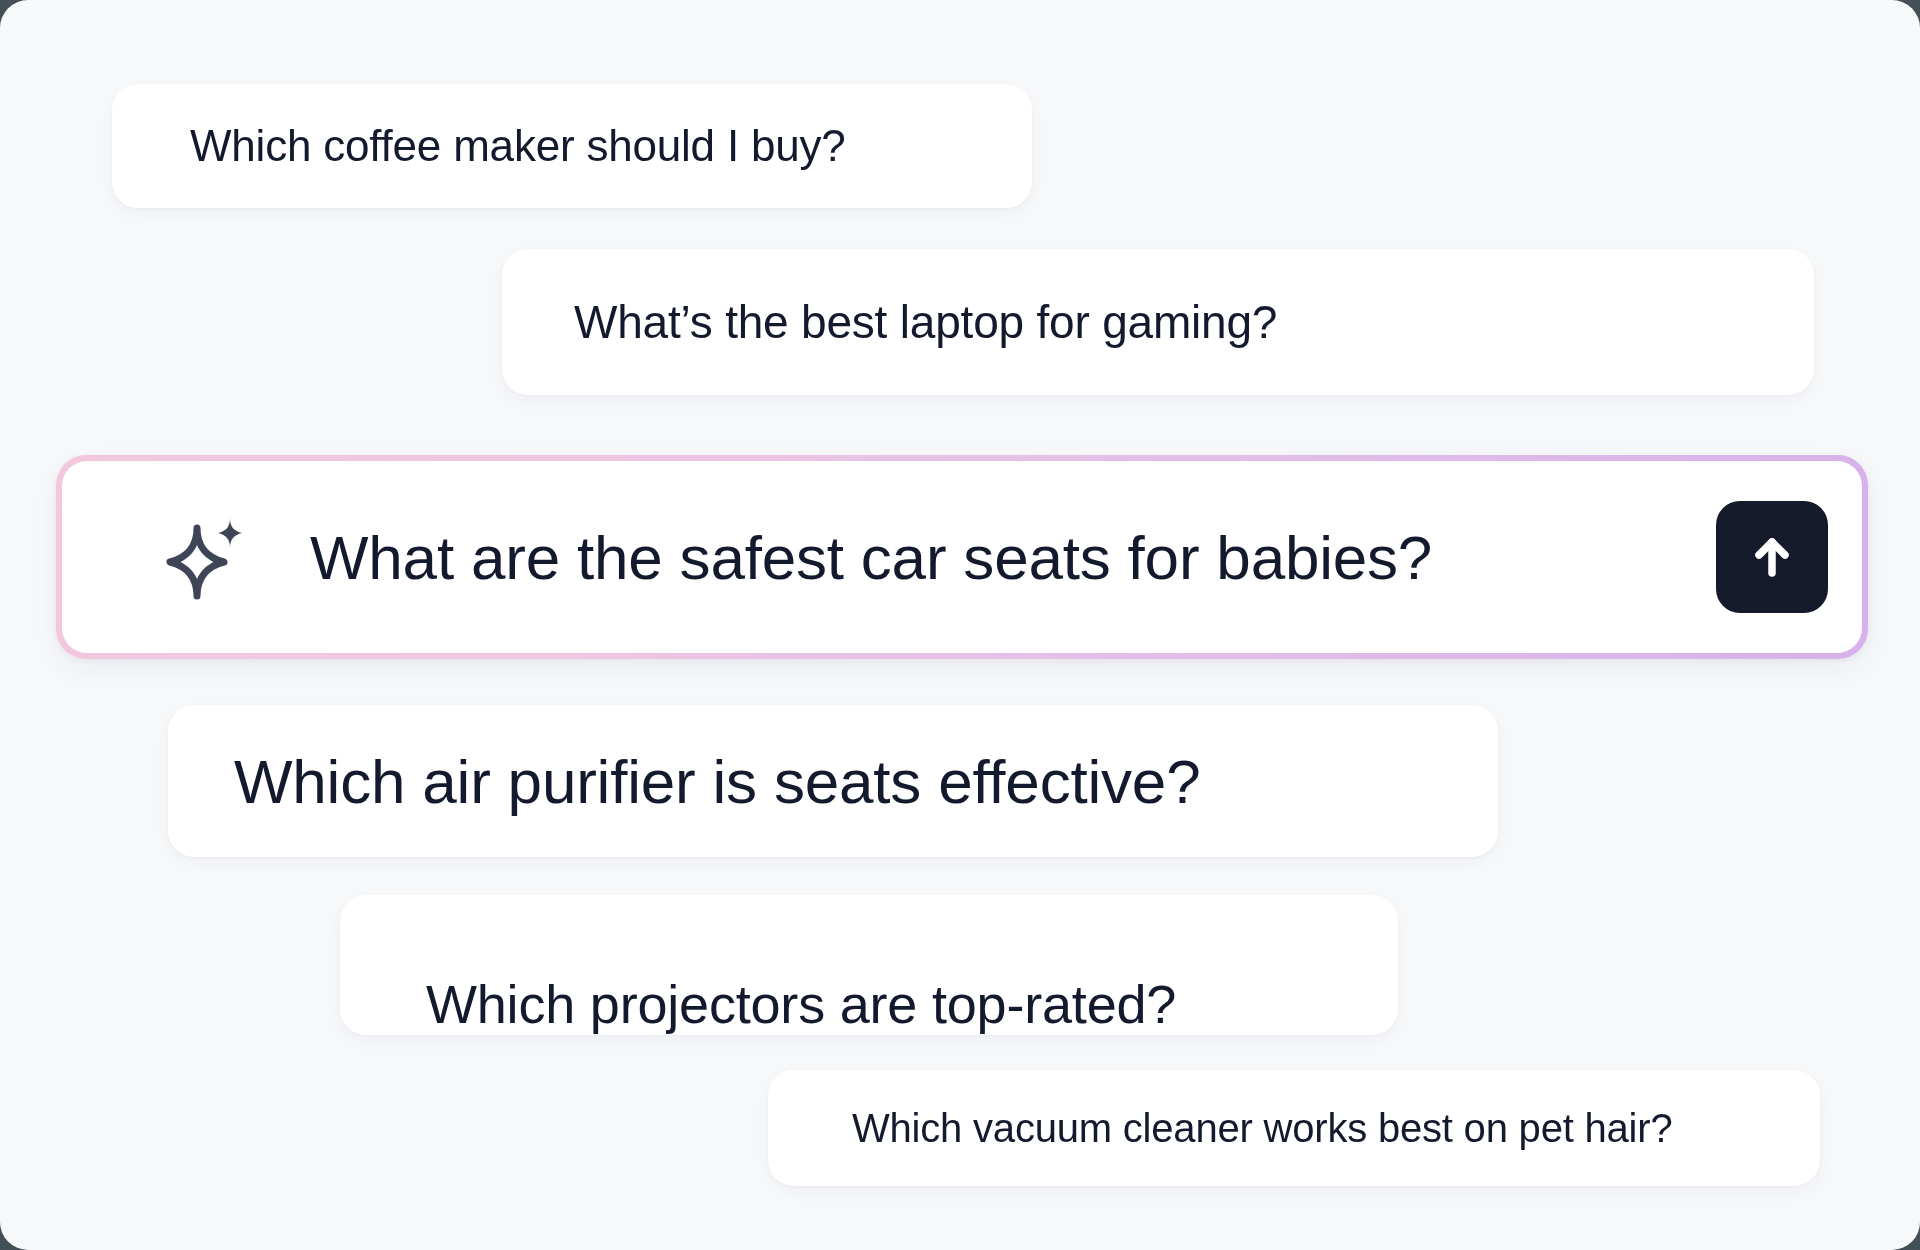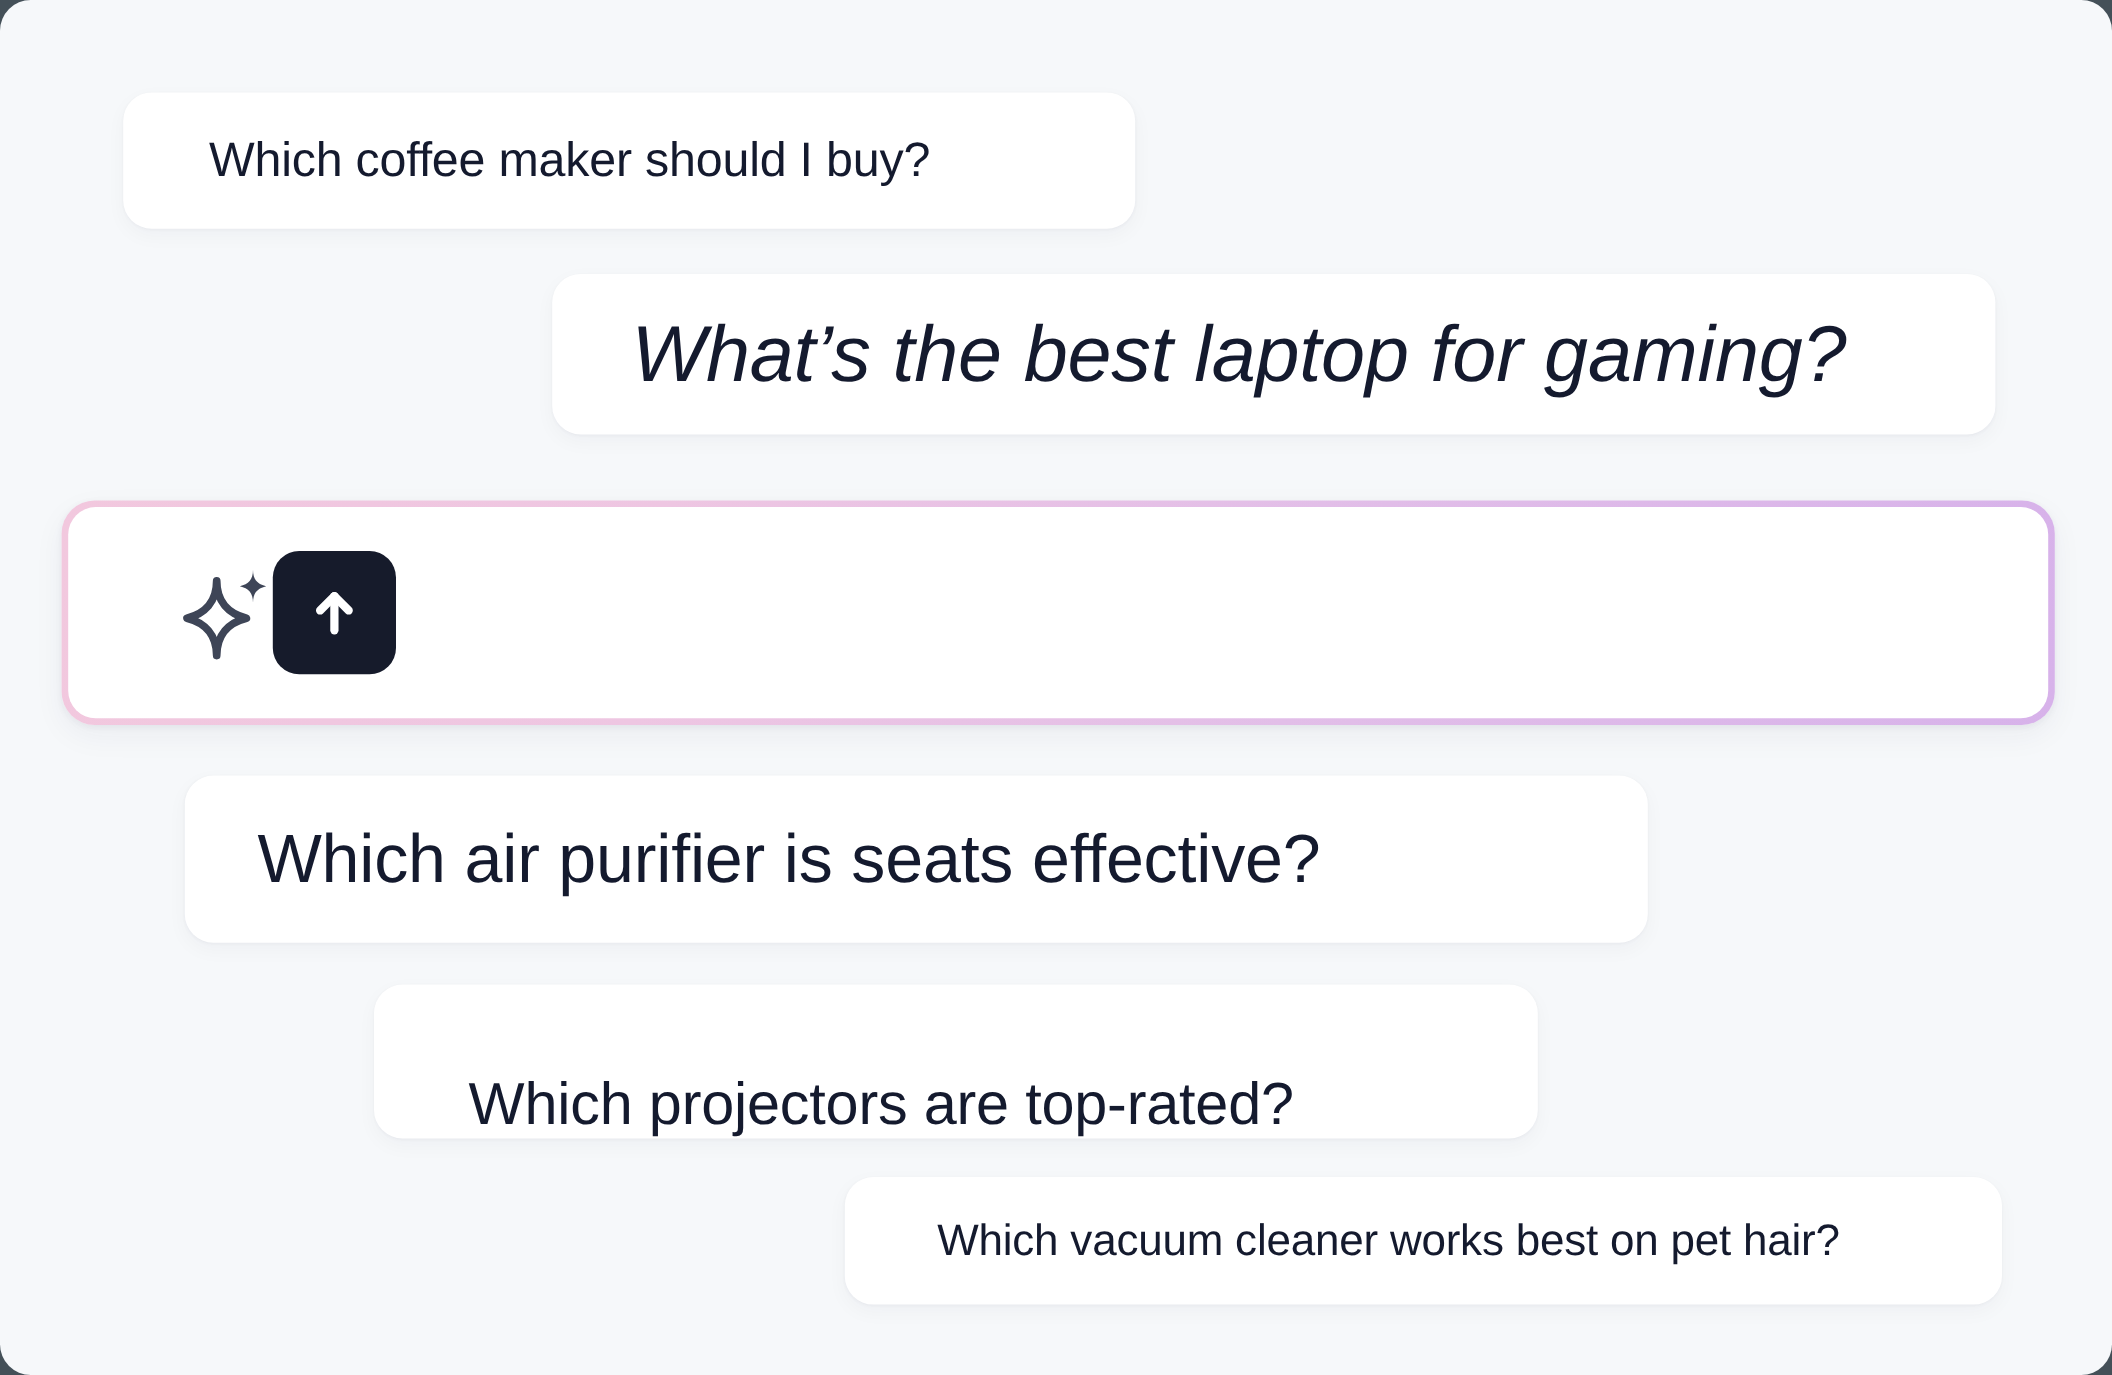--- a/index.html
+++ b/index.html
@@ -52,21 +52,21 @@
     width: 920px; height: 124px;
     padding-left: 78px;
   }
   #card-0 .card-label { font-size: 44px; }
 
   #card-1 {
     left: 502px; top: 249px;
     width: 1312px; height: 146px;
     padding-left: 72px;
   }
-  #card-1 .card-label { font-size: 72px; font-style: italic; }
+  #card-1 .card-label { font-size: 46px; }
 
   #card-3 {
     left: 168px; top: 705px;
     width: 1330px; height: 152px;
     padding-left: 66px;
   }
   #card-3 .card-label { font-size: 62px; }
 
   #card-4 {
     left: 340px; top: 895px;
@@ -155,20 +155,21 @@
     <div id="card-active-wrap">
       <div id="card-active">
 
         <span class="sparkle-icon-slot">
           <svg class="sparkle-icon" viewBox="0 0 86 86" fill="none" xmlns="http://www.w3.org/2000/svg">
             <path d="M35 14 C35 33 24 44 8 48 C24 52 35 63 35 82 C35 63 46 52 62 48 C46 44 35 33 35 14 Z" stroke="#3e4557" stroke-width="7" stroke-linejoin="round" fill="none"></path>
             <path d="M68 4 C68 13 64 17 56 19 C64 21 68 25 68 34 C68 25 72 21 80 19 C72 17 68 13 68 4 Z" fill="#3e4557"></path>
           </svg>
         </span>
 
+        <span class="card-label">What are the safest car seats for babies?</span>
 
         <button class="submit-button">
           <span>
             <svg width="54" height="54" viewBox="0 0 54 54" fill="none" xmlns="http://www.w3.org/2000/svg">
               <path d="M27 43 L27 12" stroke="#ffffff" stroke-width="7.5" stroke-linecap="round"></path>
               <path d="M14 25 L27 12 L40 25" stroke="#ffffff" stroke-width="7.5" stroke-linecap="round" stroke-linejoin="round"></path>
             </svg>
           </span>
         </button>
 

